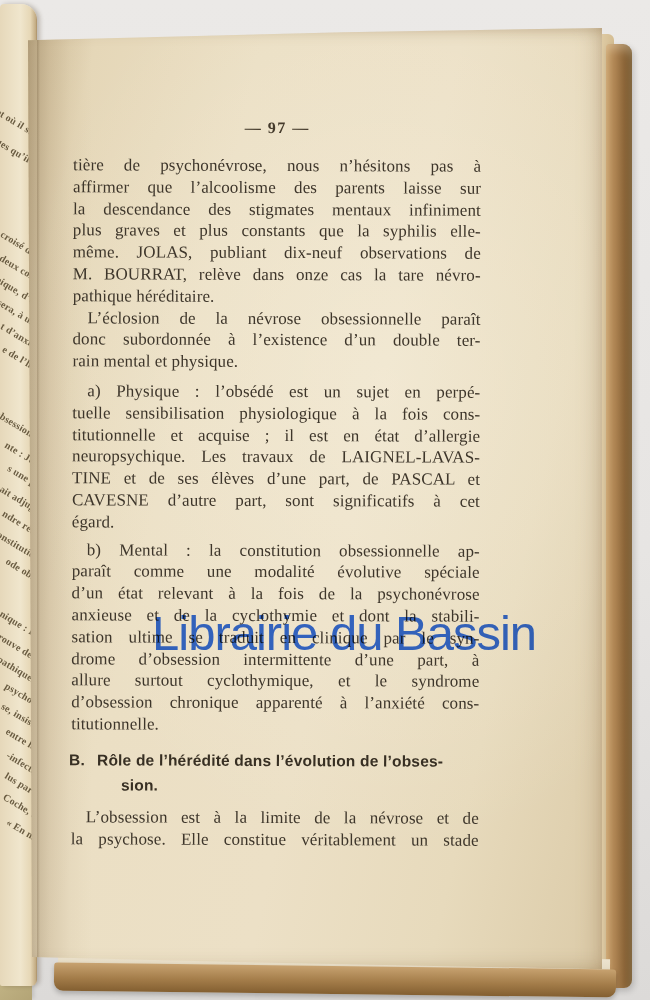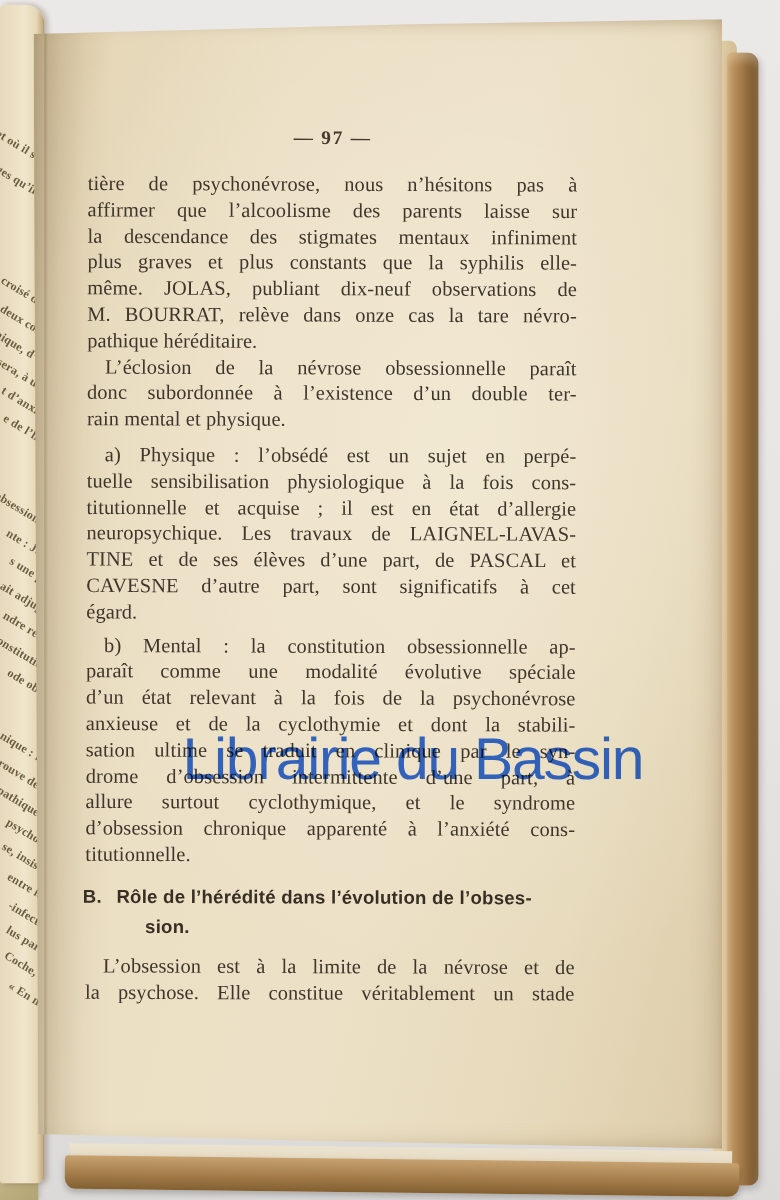--- a/index.html
+++ b/index.html
@@ -50,21 +50,21 @@
   }
   .edge-bottom{
     position:absolute;left:54px;top:966px;width:562px;height:28px;
     background:linear-gradient(180deg,#c7a270 0%,#a37c49 55%,#835f31 100%);
     transform:rotate(.7deg);
     border-radius:3px 3px 9px 9px;
     box-shadow:0 3px 5px rgba(0,0,0,.22);
   }
   
   .main-page{
-    position:absolute;left:28px;top:16px;width:574px;height:944px;
+    position:absolute;left:28px;top:28px;width:574px;height:944px;
     background:
       radial-gradient(120% 90% at 62% 38%, rgba(255,252,240,.30) 0%, rgba(255,250,235,0) 55%),
       linear-gradient(103deg,#d6c5a2 0%,#e5d7b8 9%,#ebdfc4 30%,#ecE0c6 55%,#e7dabc 78%,#ddcdab 97%);
     clip-path:polygon(0% 1.3%, 55% .45%, 100% 0%, 100% 99.7%, 40% 99%, .7% 98.4%);
     box-shadow:inset 0 14px 16px -14px rgba(130,100,60,.45),
                inset -16px 0 22px -14px rgba(140,105,65,.42),
                inset 0 -18px 20px -16px rgba(130,100,55,.4);
   }
   .gutter-shade{
     position:absolute;left:0;top:0;width:64px;height:100%;

